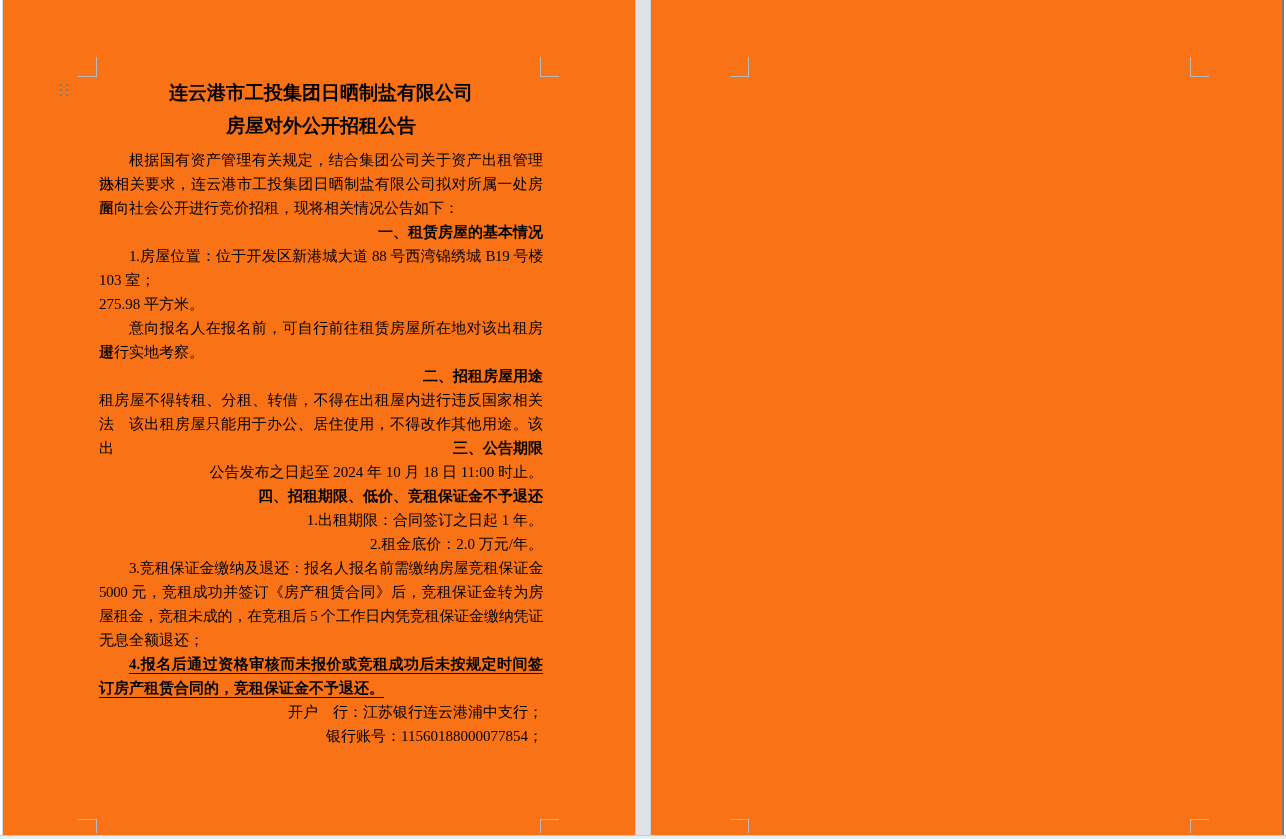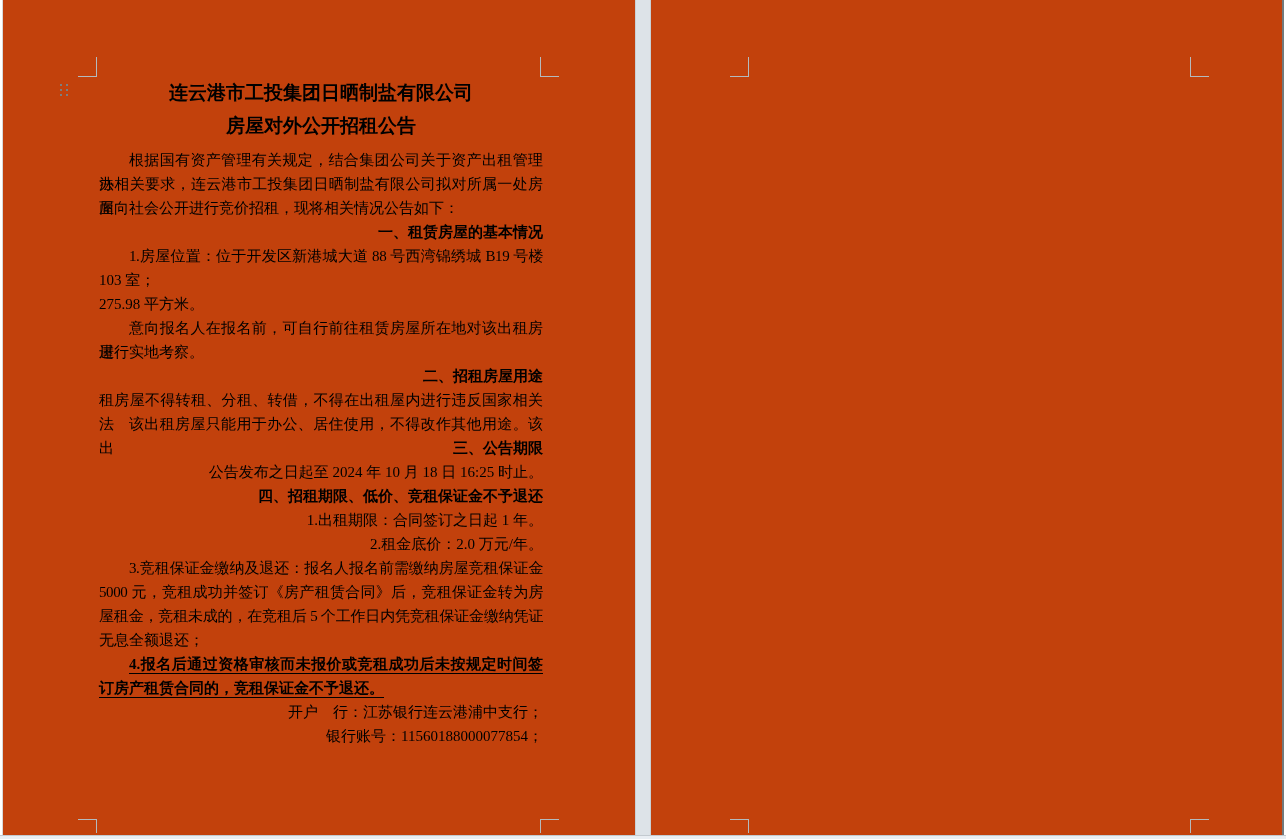--- a/index.html
+++ b/index.html
@@ -1,18 +1,18 @@
 <!DOCTYPE html>
 <html><head>
 <meta charset="utf-8">
 <style>
   html,body{margin:0;padding:0;background:#fff;}
   .canvas{position:relative;width:1286px;height:839px;background:#ffffff;overflow:hidden;
           font-family:"Liberation Serif","DejaVu Serif",serif;color:#000;}
-  .page{position:absolute;top:0;height:836px;background:#c2410c;}
+  .page{position:absolute;top:0;height:836px;background:#f97316;}
   .page-left{left:2px;width:633px;border-left:1px solid #d9d9d9;box-sizing:border-box;}
   .page-right{left:651px;width:631px;}
   .page-gap{position:absolute;left:635px;top:0;width:16px;height:836px;background:#dde3e8;
             border-left:1px solid #c9d0d5;border-right:1px solid #c9d0d5;box-sizing:border-box;}
   .right-border{position:absolute;left:1282px;top:0;width:2px;height:839px;background:#73797c;}
   .bottom-strip{position:absolute;left:0;top:835px;width:1286px;height:4px;background:#e9eef3;
                 border-top:1px solid #c3cad0;box-sizing:border-box;}
   .mark{position:absolute;border:0 solid #b4babe;}
   .m-tl{border-right-width:1px;border-bottom-width:1px;}
   .m-tr{border-left-width:1px;border-bottom-width:1px;}
@@ -50,21 +50,21 @@
       <div class="line ind h">一、租赁房屋的基本情况</div>
       <div class="line ind fill tight">1.房屋位置：位于开发区新港城大道 88 号西湾锦绣城 B19 号楼</div>
       <div class="line">103 室；</div>
       <div class="line">275.98 平方米。</div>
       <div class="line ind fill">意向报名人在报名前，可自行前往租赁房屋所在地对该出租房屋</div>
       <div class="line">进行实地考察。</div>
       <div class="line ind h">二、招租房屋用途</div>
       <div class="line fill">租房屋不得转租、分租、转借，不得在出租屋内进行违反国家相关法</div>
       <div class="line ind fill">该出租房屋只能用于办公、居住使用，不得改作其他用途。该出</div>
       <div class="line ind h">三、公告期限</div>
-      <div class="line ind">公告发布之日起至 2024 年 10 月 18 日 16:25 时止。</div>
+      <div class="line ind">公告发布之日起至 2024 年 10 月 18 日 11:00 时止。</div>
       <div class="line ind h">四、招租期限、低价、竞租保证金不予退还</div>
       <div class="line ind">1.出租期限：合同签订之日起 1 年。</div>
       <div class="line ind">2.租金底价：2.0 万元/年。</div>
       <div class="line ind fill tight">3.竞租保证金缴纳及退还：报名人报名前需缴纳房屋竞租保证金</div>
       <div class="line fill tight">5000 元，竞租成功并签订《房产租赁合同》后，竞租保证金转为房</div>
       <div class="line fill tight">屋租金，竞租未成的，在竞租后 5 个工作日内凭竞租保证金缴纳凭证</div>
       <div class="line">无息全额退还；</div>
       <div class="line ind fill bu">4.报名后通过资格审核而未报价或竞租成功后未按规定时间签</div>
       <div class="line bu">订房产租赁合同的，竞租保证金不予退还。</div>
       <div class="line ind">开户　行：江苏银行连云港浦中支行；</div>

